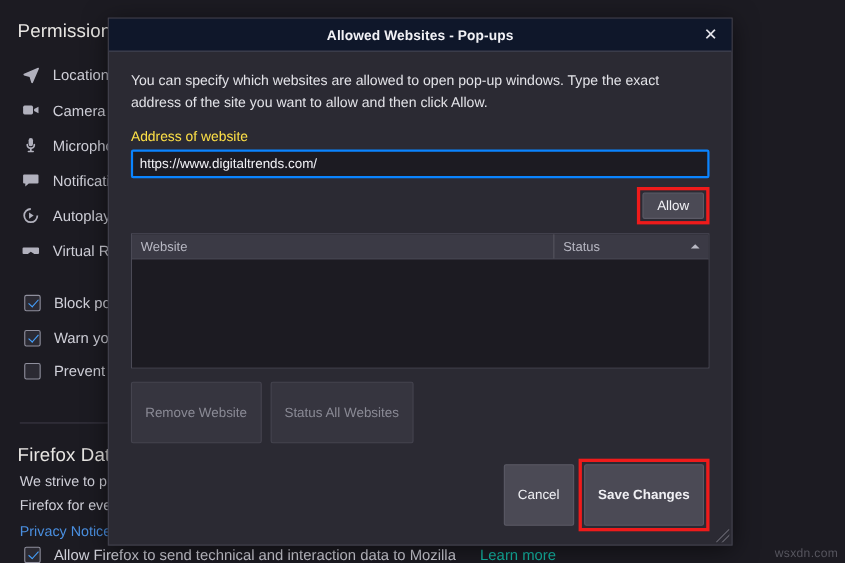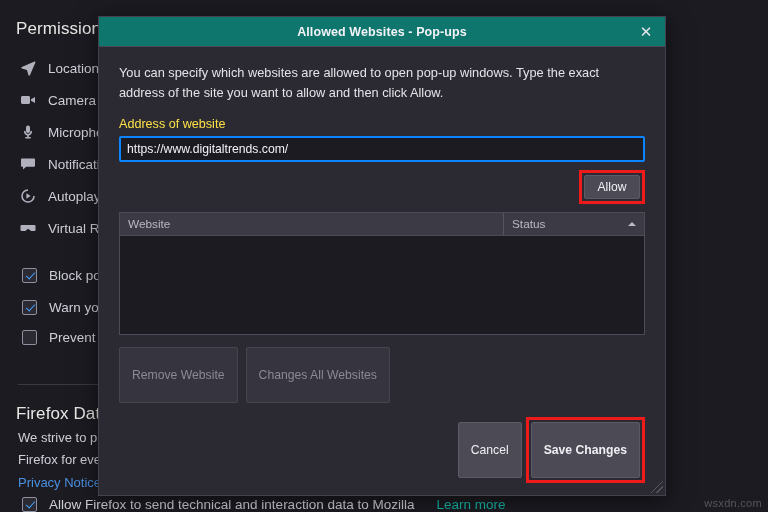--- a/index.html
+++ b/index.html
@@ -148,21 +148,21 @@
     border: 1px solid #42414d;
     box-sizing: border-box;
     box-shadow: 0 4px 22px rgba(0,0,0,.55);
     display: flex;
     flex-direction: column;
   }
 
   #dialog-titlebar {
     height: 29px;
     flex: 0 0 29px;
-    background: #0f766e;
+    background: #0f172a;
     border-bottom: 1px solid #4a4a57;
     display: flex;
     align-items: center;
     justify-content: center;
     position: relative;
   }
   #dialog-title {
     font-size: 12.5px;
     font-weight: bold;
     color: #f2f2f6;
@@ -438,21 +438,21 @@
         <div class="th" id="th-status">
           <span>Status</span>
           <span id="sort-asc-icon"></span>
         </div>
       </div>
       <div id="table-body"></div>
     </div>
 
     <div id="remove-row">
       <button class="btn disabled">Remove Website</button>
-      <button class="btn disabled">Changes All Websites</button>
+      <button class="btn disabled">Status All Websites</button>
     </div>
 
     <div id="dialog-footer">
       <button class="btn" id="cancel-btn">Cancel</button>
       <span class="hl-box">
         <button class="btn primary">Save Changes</button>
       </span>
     </div>
 
     <div id="resize-grip"></div>

